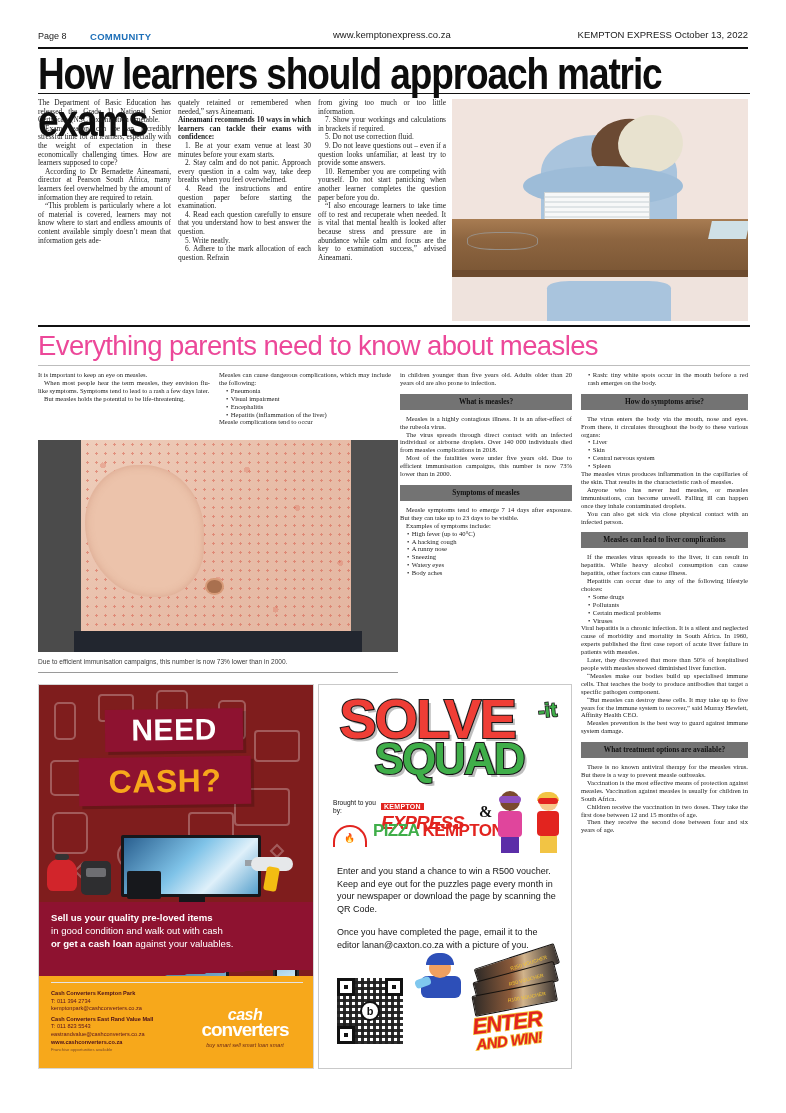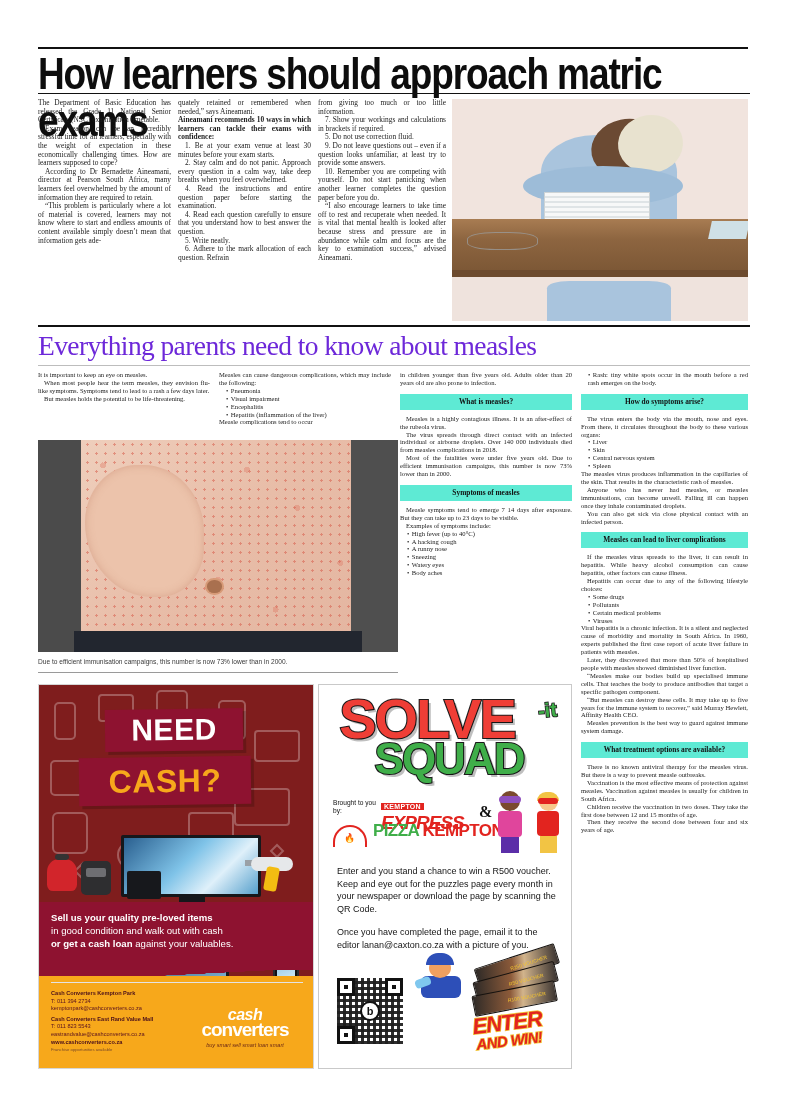--- a/index.html
+++ b/index.html
@@ -68,40 +68,40 @@
   .pe-books { position:absolute; left:31%; top:42%; width:36%; height:18%;
     background:repeating-linear-gradient(180deg,#f7f8f8 0 3px,#dfe4e6 3px 5px); border:1px solid #cdd3d5; }
   .pe-glasses { position:absolute; left:5%; top:60%; width:24%; height:8%;
     border:1.4px solid #9a9a98; border-radius:40%; opacity:.8; }
   .pe-paper { position:absolute; right:0; top:55%; width:13%; height:8%; background:#cfe0e6; transform:skewX(-12deg); }
 
   
   .rule-mid { position:absolute; left:38px; top:325px; width:712px; height:2px; background:#111; }
   .headline-2 {
     position:absolute; left:38px; top:330px; width:712px;
-    font-family:Liberation Serif, serif;
+    font-family:Liberation Sans, sans-serif;
     font-weight:normal; font-size:27.5px; line-height:32px;
-    letter-spacing:-0.6px; color:#6d28d9;
+    letter-spacing:-0.6px; color:#ec4899;
   }
   .rule-under-h2 { position:absolute; left:38px; top:365px; width:712px; height:1px; background:#bdbdbd; }
 
   
   .mcol { position:absolute; font-size:6.6px; line-height:7.9px; text-align:justify; color:#1b1b1b; }
   .mcol p { margin:0; text-indent:6px; }
   .mcol p.noind { text-indent:0; }
   .mcol ul { margin:0; padding:0 0 0 7px; list-style:none; }
   .mcol li::before { content:"\2022"; margin-right:2.5px; }
 
   #m1 { left:38px; top:371px; width:172px; }
   #m2 { left:219px; top:371px; width:172px; }
   #m3 { left:400px; top:371px; width:172px; }
   #m4 { left:581px; top:371px; width:167px; }
 
   .subhead {
-    background:#5eead4; text-align:center; font-weight:bold;
+    background:#737373; text-align:center; font-weight:bold;
     font-size:7.4px; padding:4px 2px; margin:7px 0 5px 0; color:#111;
     font-family:"Liberation Serif", serif;
   }
 
   .photo-rash {
     position:absolute; left:38px; top:440px; width:360px; height:212px;
     background:#e9cdbd; overflow:hidden;
   }
   .pr-bg { position:absolute; inset:0; background:
       radial-gradient(circle at 18% 12%, rgba(222,120,100,.40) 0 3px, transparent 3px),
@@ -285,20 +285,29 @@
     transform:rotate(-7deg);
   }
   .sv-enter .e1 { font-size:22px; line-height:20px; letter-spacing:-1px; }
   .sv-enter .e2 { font-size:15px; line-height:15px; letter-spacing:-.6px; }
 </style>
 </head>
 <body>
 
 <div class="page">
 
+  <div class="masthead">
+    <span class="mh-page">Page 8</span>
+    <span class="mh-section">COMMUNITY</span>
+    <span class="mh-url">www.kemptonexpress.co.za</span>
+    <span class="mh-right">
+      <span class="mh-paper">KEMPTON EXPRESS</span>
+      <span>October 13, 2022</span>
+    </span>
+  </div>
   <div class="rule-top"></div>
 
   <div class="headline-1">How learners should approach matric exams</div>
   <div class="rule-under-h1"></div>
 
   <div class="a1col" id="a1c1">
     <p class="noind">The Department of Basic Education has released the Grade 11 National Senior Certificate (NSC) examination timetable.</p>
     <p>Exam season can be an incredibly stressful time for all learners, especially with the weight of expectation in these economically challenging times. How are learners supposed to cope?</p>
     <p>According to Dr Bernadette Aineamani, director at Pearson South Africa, many learners feel overwhelmed by the amount of information they are required to retain.</p>
     <p>“This problem is particularly where a lot of material is covered, learners may not know where to start and endless amounts of content available simply doesn’t mean that information gets ade-</p>

